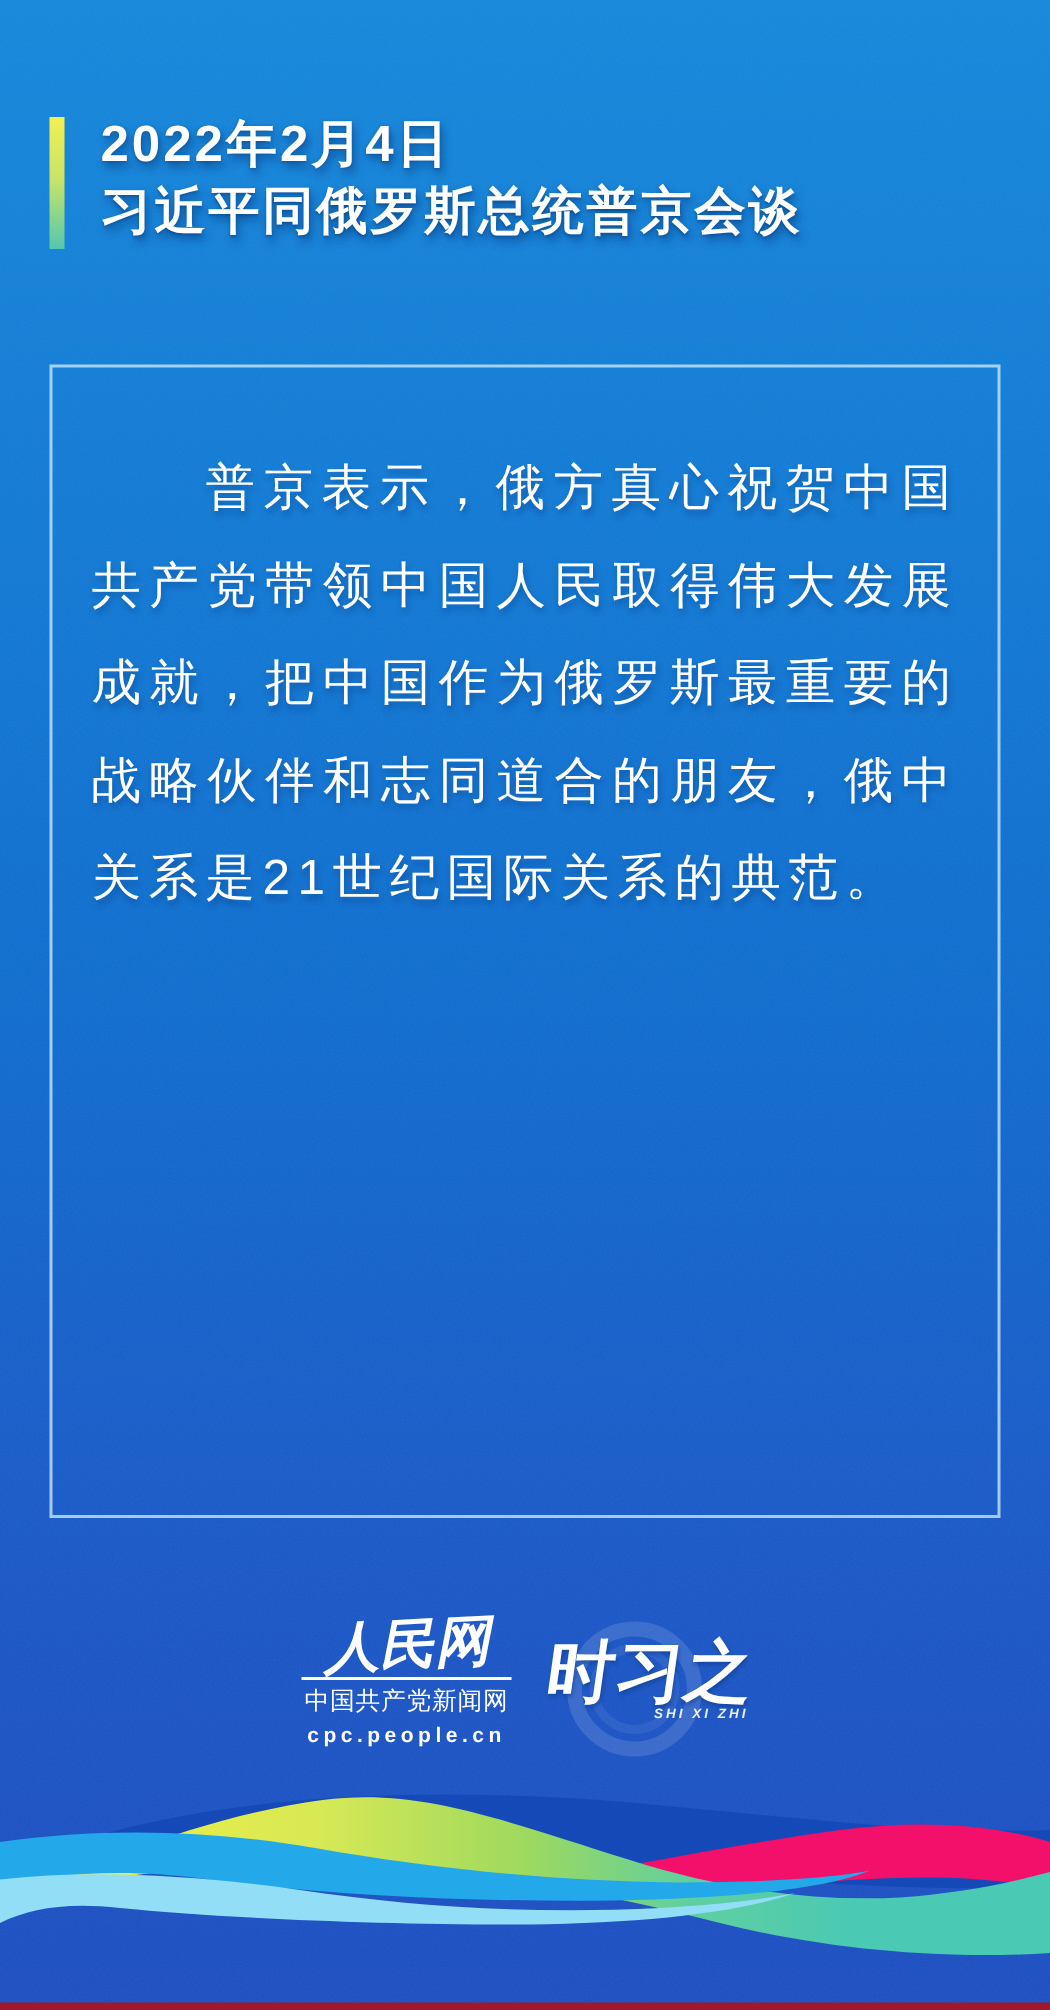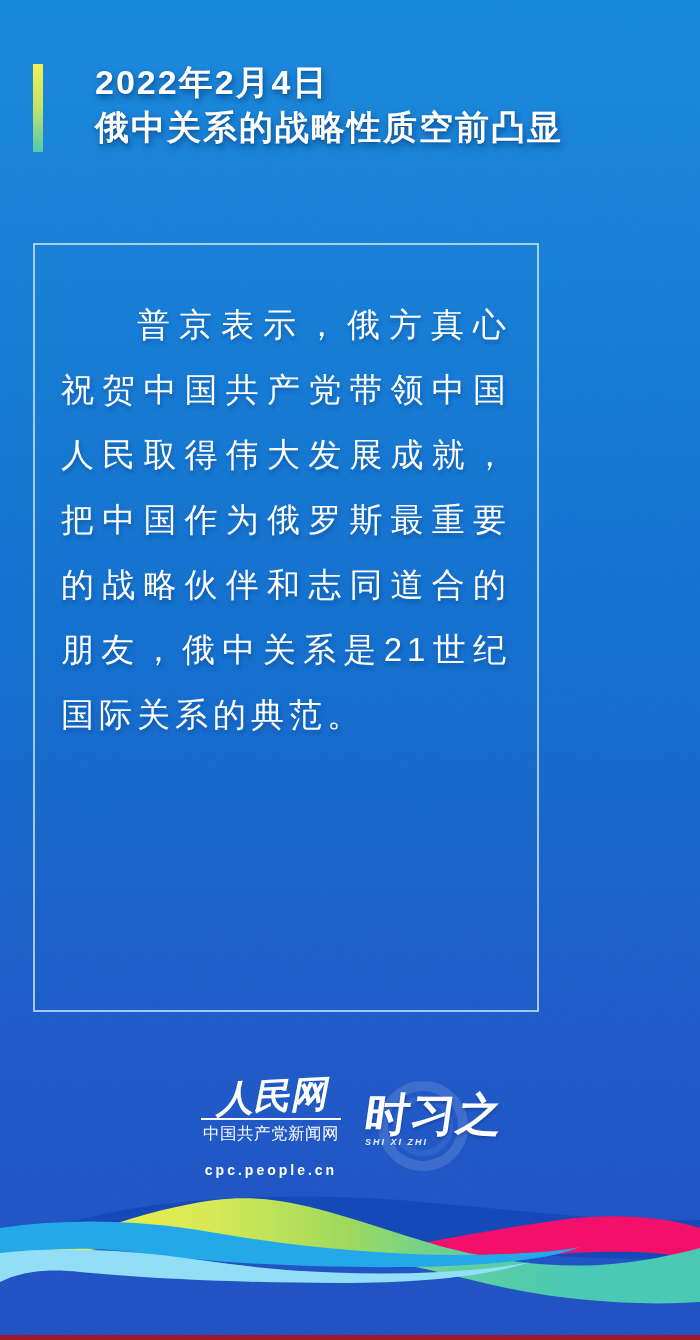--- a/index.html
+++ b/index.html
@@ -5,35 +5,35 @@
   html,body { margin:0; padding:0; background:#222; }
   * { box-sizing:border-box; }
   .poster {
     position:relative; width:700px; height:1340px; overflow:hidden; margin:0 auto;
     font-family:"Liberation Sans","DejaVu Sans",sans-serif;
     background:linear-gradient(180deg,#1587da 0%,#1178d3 28%,#0f6ccd 50%,#1a57c6 78%,#1d4dc0 100%);
   }
   .noise { position:absolute; left:0; top:0; z-index:1; pointer-events:none; }
 
   
-  .header { position:absolute; left:33px; top:60px; z-index:5; display:flex;gap:28px; }
+  .header { position:absolute; left:33px; top:74px; z-index:5; display:flex; }
   .accent-bar {
     width:10px; height:88px; margin-top:4px;
     background:linear-gradient(180deg,#f4ef52 0%,#c6e468 48%,#54c7ae 100%);
   }
   .titles {
     margin-left:24px; color:#ffffff; font-weight:bold;
     font-size:34px; line-height:45px; letter-spacing:2px;
     text-shadow:2px 4px 6px rgba(4,45,110,0.5), 0 1px 2px rgba(4,45,110,0.4);
     white-space:nowrap;
   }
 
   
   .quote-box {
-    position:absolute; left:33px; top:243px; width:506px; height:769px; z-index:5;
+    position:absolute; left:33px; top:243px; width:634px; height:769px; z-index:5;
     border:2px solid rgba(198,229,247,0.8);
     padding:47px 26px 0 26px;
   }
   .quote-box p {
     margin:0; color:#ffffff; font-size:33px; line-height:65px; letter-spacing:5px;
     text-indent:76px; text-align:justify;
     text-shadow:1px 3px 4px rgba(4,50,120,0.42);
   }
 
   
@@ -43,32 +43,32 @@
     color:#ffffff;
   }
   .people-logo { width:152px; text-align:center; margin-top:4px; }
   .people-calligraphy {
     font-family:"DejaVu Serif","Liberation Serif",serif;
     font-size:37px; font-weight:bold; font-style:italic; line-height:40px;
     transform:rotate(-3deg);
   }
   .people-divider { height:2px; background:#ffffff; margin:2px 6px 3px 6px; }
   .people-sub { font-size:16.5px; font-weight:normal; letter-spacing:0.5px; white-space:nowrap; }
-  .people-url { font-size:14px; font-weight:bold; letter-spacing:3px; margin-top:17px; }
+  .people-url { font-size:14px; font-weight:bold; letter-spacing:3px; margin-top:3px; }
 
   .sxz-logo { position:relative; width:140px; padding-top:20px; }
   .sxz-ring { position:absolute; left:-2px; top:2px; }
   .sxz-text {
     position:relative; font-size:45px; font-weight:bold; line-height:46px;
     letter-spacing:1px; transform:skewX(-8deg); white-space:nowrap;
     text-shadow:1px 2px 3px rgba(4,45,110,0.4);
   }
   .sxz-latin {
     position:relative; font-size:9px; font-weight:bold; font-style:italic;
-    letter-spacing:2px; padding-right:6px; margin-top:-1px; opacity:0.9;
+    letter-spacing:2px; text-align:right; padding-right:6px; margin-top:-1px; opacity:0.9;
   }
 
   
   .waves { position:absolute; left:0; bottom:0; z-index:3; display:block; }
   .red-strip { position:absolute; left:0; bottom:0; width:100%; height:5px; background:#a0182a; z-index:7; }
 </style>
 </head>
 <body>
 
 <div class="poster">
@@ -78,21 +78,21 @@
         <feTurbulence type="fractalNoise" baseFrequency="0.8" numOctaves="2" stitchTiles="stitch"></feTurbulence>
       <feColorMatrix type="matrix" values="0 0 0 0 1  0 0 0 0 1  0 0 0 0 1  0 0 0 0.05 0"></feColorMatrix>
     </filter>
     <rect width="700" height="1340" filter="url(#grain)"></rect>
   </svg>
 
   <div class="header">
     <div class="accent-bar"></div>
     <div class="titles">
       <div>2022年2月4日</div>
-      <div>俄中关系的战略性质空前凸显</div>
+      <div>习近平同俄罗斯总统普京会谈</div>
     </div>
   </div>
 
   <section class="quote-box">
     <p>普京表示，俄方真心祝贺中国共产党带领中国人民取得伟大发展成就，把中国作为俄罗斯最重要的战略伙伴和志同道合的朋友，俄中关系是21世纪国际关系的典范。</p>
   </section>
 
   <div class="footer">
     <div class="people-logo">
       <div class="people-calligraphy">人民网</div>

